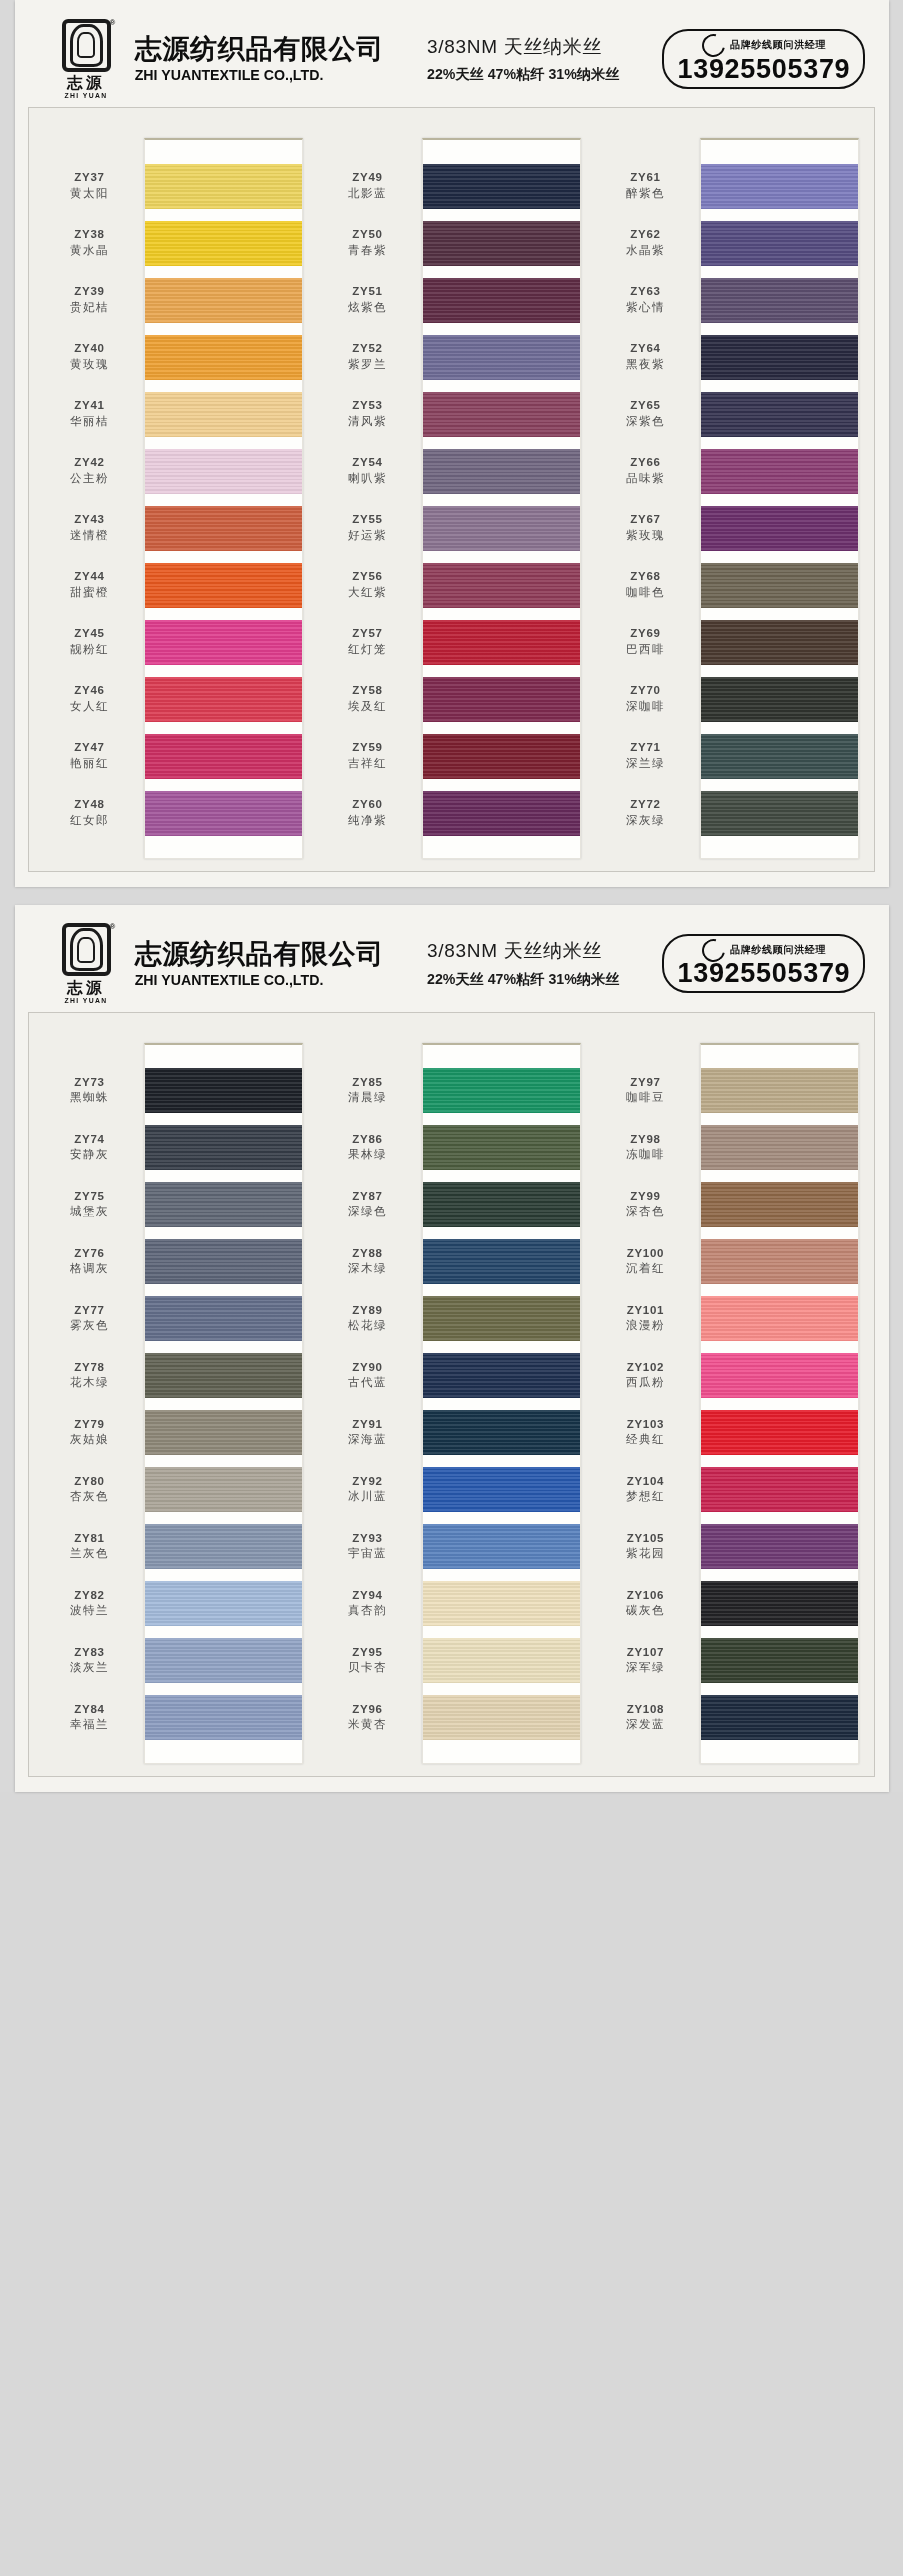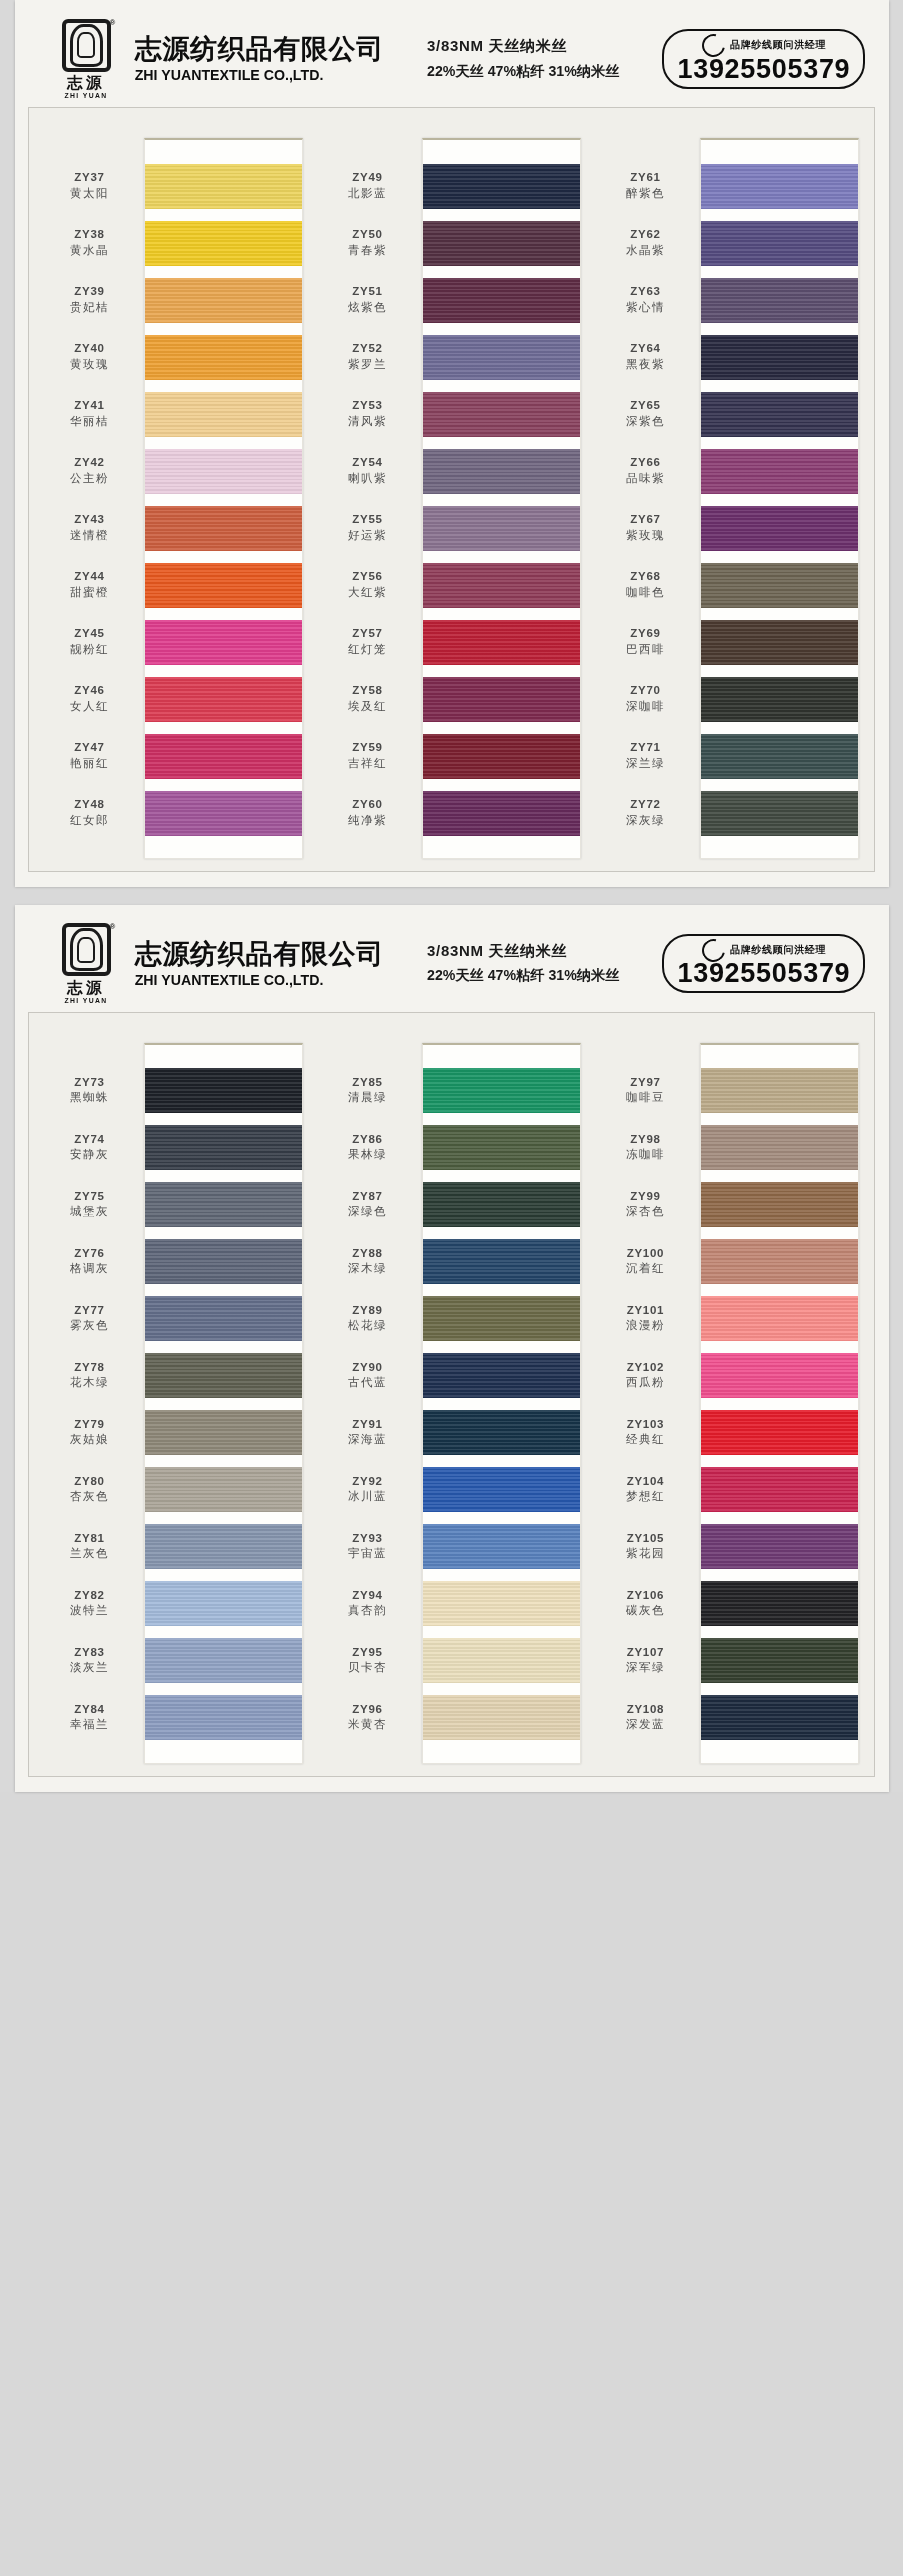--- a/index.html
+++ b/index.html
@@ -87,21 +87,21 @@
   .company-en {
     font-size: 14.2px; font-weight: bold; color: #0e0e0e;
     letter-spacing: 0px; margin-top: 3.4px; white-space: nowrap;
   }
   .spec {
     margin-left: 43px;
     flex: 0 0 auto;
     color: #1a1a1a;
   }
   .spec-main {
-    font-size: 15px; font-weight: 700; letter-spacing: 0.7px;
+    font-size: 19px; font-weight: 400; letter-spacing: 0.7px;
     white-space: nowrap;
   }
   .spec-sub {
     font-size: 14.2px; font-weight: 600; margin-top: 5.4px;
     letter-spacing: 0px; white-space: nowrap;
   }
   .contact {
     margin-left: auto;
     flex: 0 0 auto;
     border: 2.7px solid #101010;

